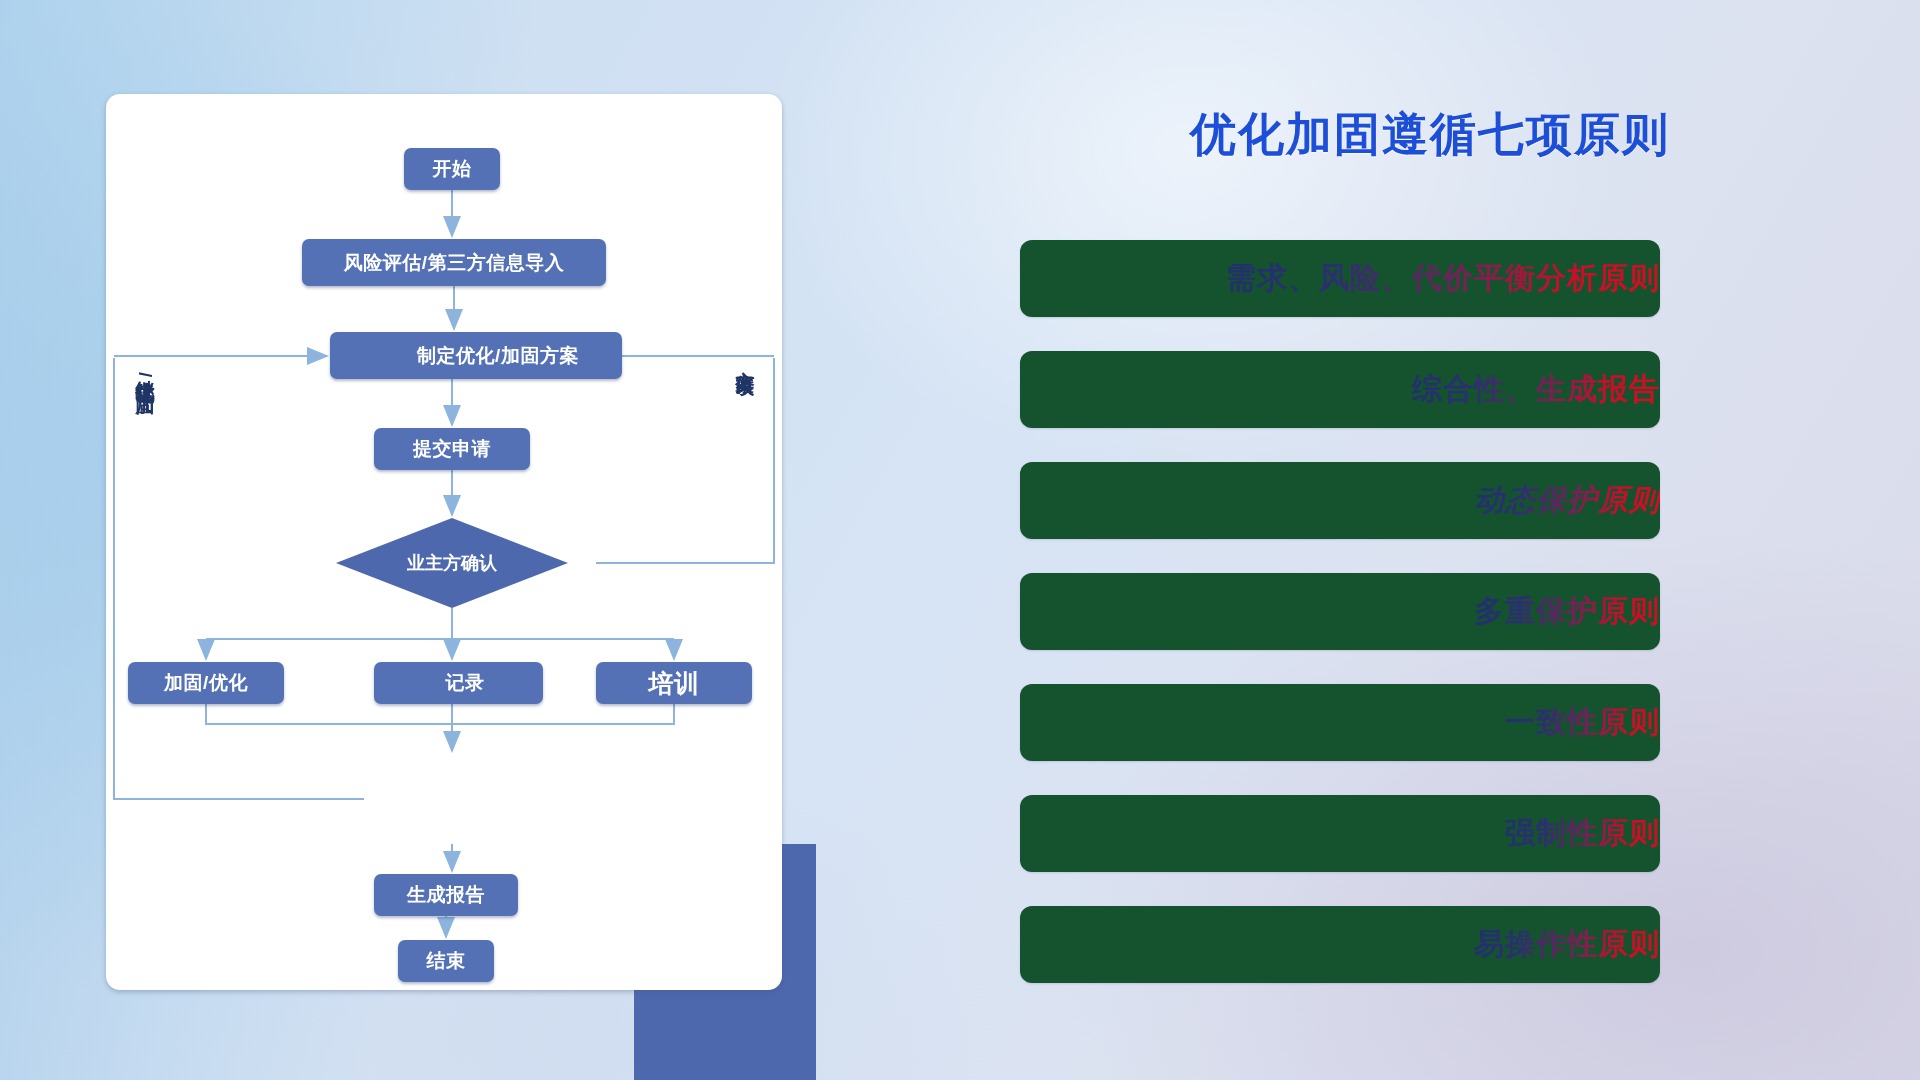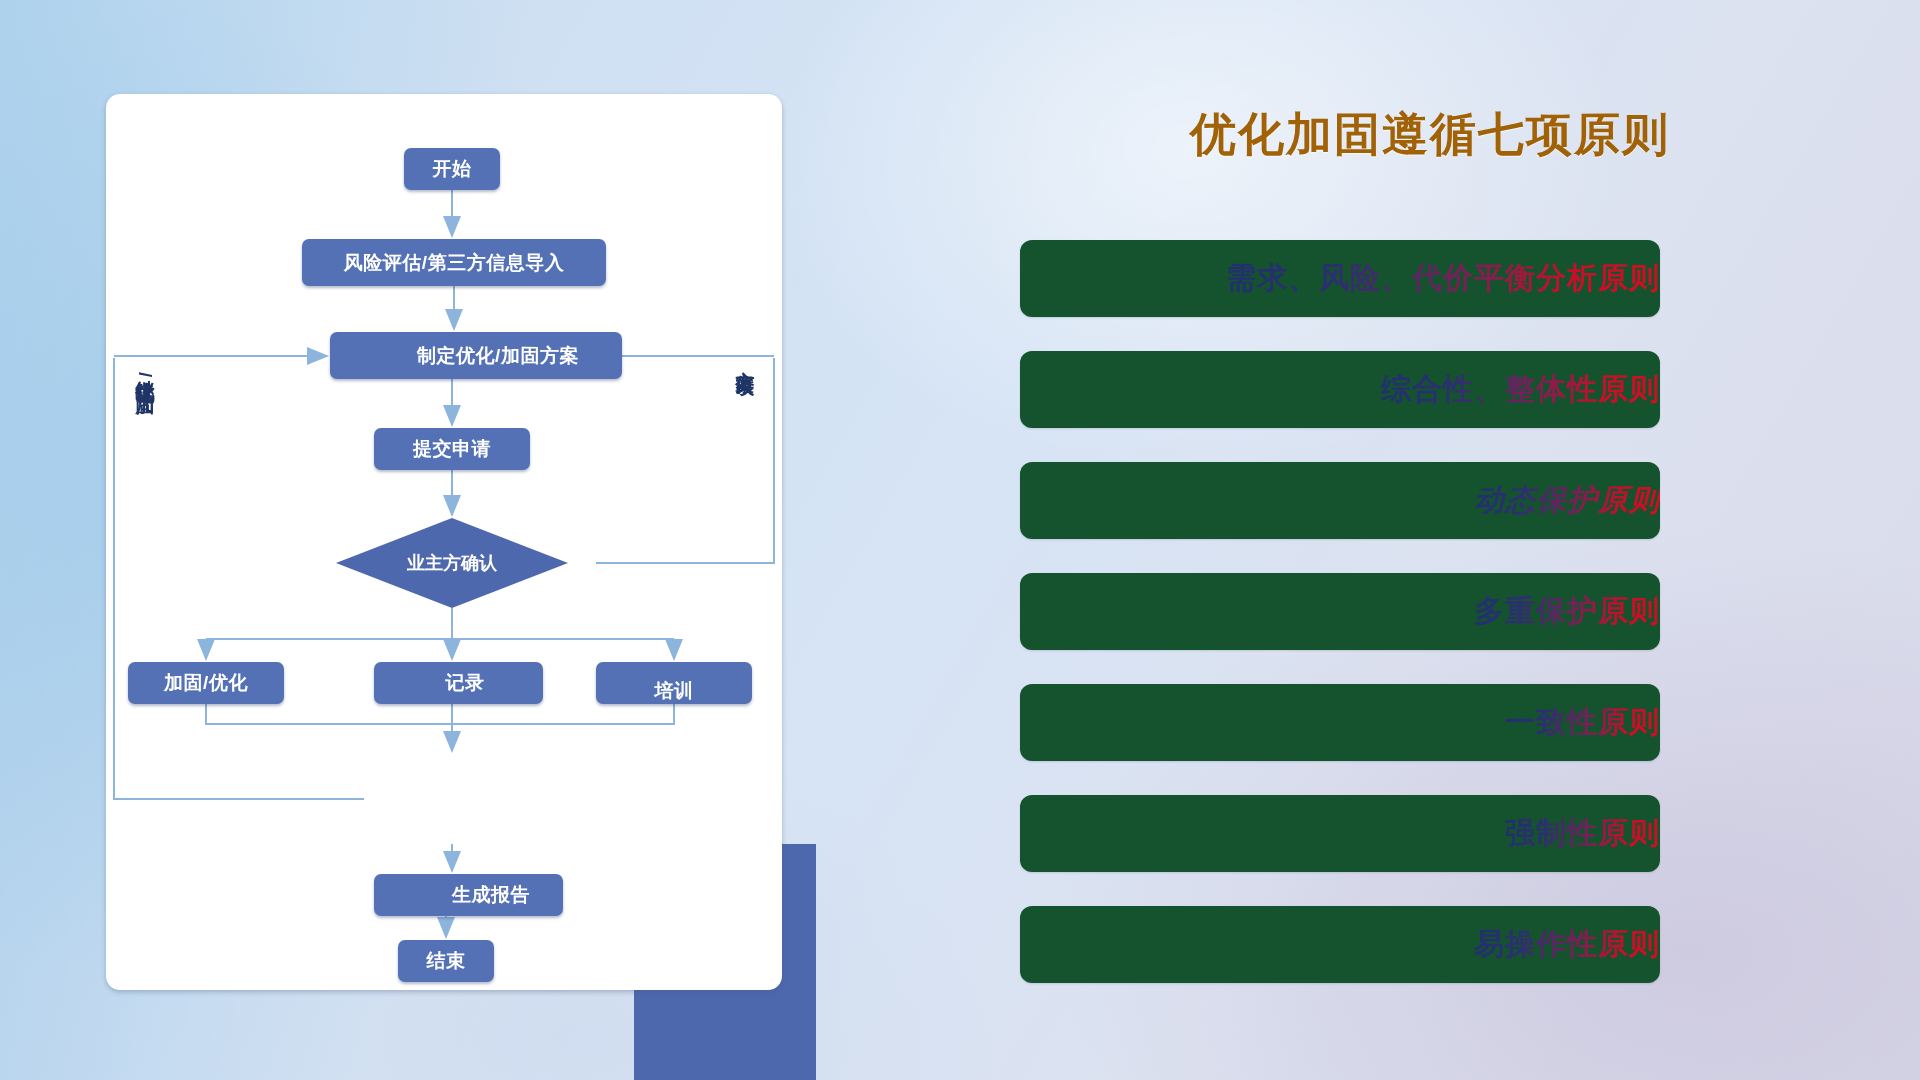--- a/index.html
+++ b/index.html
@@ -56,21 +56,21 @@
     position:absolute;
     writing-mode:vertical-rl;
     color:#1f3566;font-weight:bold;
     letter-spacing:2px;
     white-space:nowrap;
   }
   
   #right-panel{position:absolute;left:1020px;top:80px;width:820px;height:960px;}
   #panel-title{
     position:absolute;left:0;top:24px;width:820px;text-align:center;
-    font-size:46px;font-weight:bold;color:#a16207;
+    font-size:46px;font-weight:bold;color:#1d4ed8;
     letter-spacing:2px;
     text-shadow:0 1px 1px rgba(255,255,255,.8);
   }
   .principle{
     position:absolute;left:0;width:640px;height:77px;
     background:#14532d;
     border-radius:12px;
     display:flex;align-items:center;justify-content:flex-end;
     font-size:30px;font-weight:bold;letter-spacing:1px;
     background-clip:padding-box;
@@ -161,26 +161,26 @@
     </div>
 
     <div class="node" style="left:22px;top:568px;width:156px;height:42px;font-size:19px;">
       <span>加固/优化</span>
     </div>
 
     <div class="node" style="left:268px;top:568px;width:156px;height:42px;font-size:19px;padding-left:13px;">
       <span>记录</span>
     </div>
 
-    <div class="node" style="left:490px;top:568px;width:156px;height:42px;font-size:19px;align-items:flex-end;">
+    <div class="node" style="left:490px;top:568px;width:156px;height:42px;font-size:25px;">
       <span>培训</span>
     </div>
 
 
-    <div class="node" style="left:268px;top:780px;width:144px;height:42px;font-size:19px;padding-left:45px;">
+    <div class="node" style="left:268px;top:780px;width:144px;height:42px;font-size:19px;">
       <span>生成报告</span>
     </div>
 
     <div class="node" style="left:292px;top:846px;width:96px;height:42px;font-size:19px;">
       <span>结束</span>
     </div>
 
     <div class="vlabel" style="left:26px;top:270px;font-size:19px;">继续优化/加固</div>
 
     <div class="vlabel" style="left:626px;top:262px;font-size:19px;">方案修改</div>
@@ -190,21 +190,21 @@
 
 <div id="right-panel">
 
   <div id="panel-title">优化加固遵循七项原则</div>
 
   <div class="principle" style="top:160px;">
     <span class="principle-text">需求、风险、代价平衡分析原则</span>
   </div>
 
   <div class="principle" style="top:271px;">
-    <span class="principle-text">综合性、整体性原则</span>
+    <span class="principle-text">综合性、生成报告</span>
   </div>
 
   <div class="principle" style="top:382px;font-style:italic;">
     <span class="principle-text">动态保护原则</span>
   </div>
 
   <div class="principle" style="top:493px;">
     <span class="principle-text">多重保护原则</span>
   </div>
 

